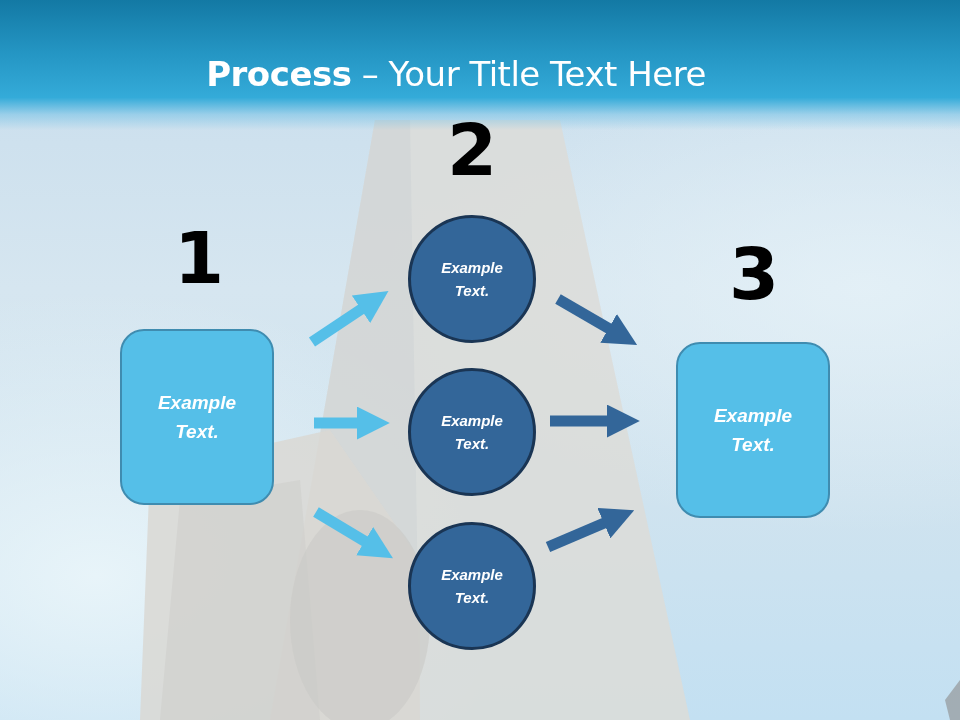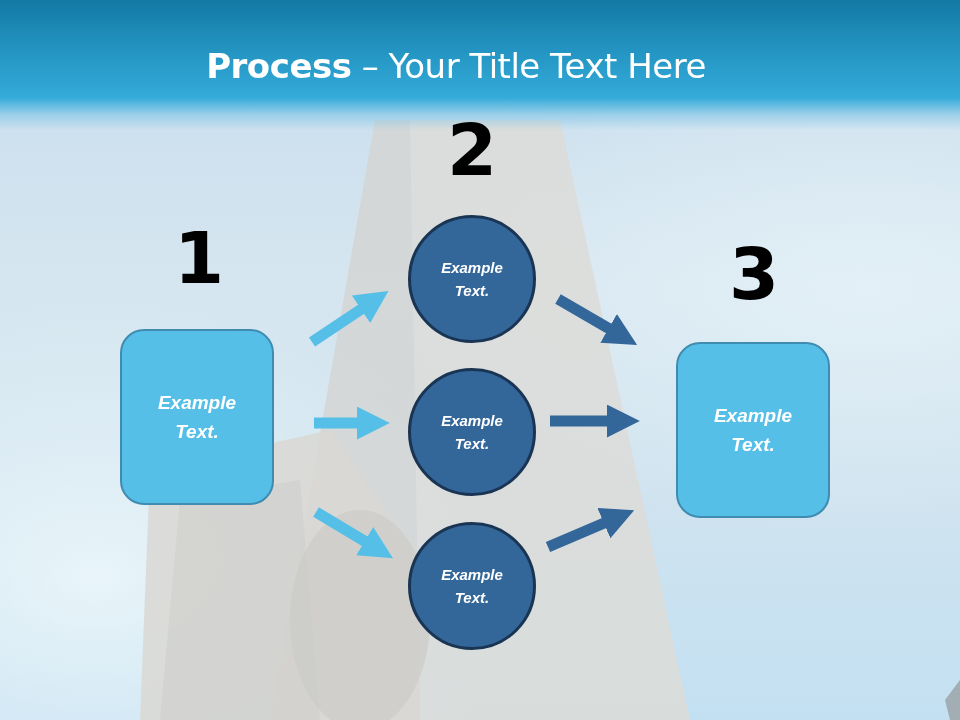--- a/index.html
+++ b/index.html
@@ -15,21 +15,21 @@
       radial-gradient(ellipse at 90% 40%, rgba(230,242,248,0.8) 0%, rgba(230,242,248,0) 40%);
   }
   .monument {
     position: absolute; left: 0; top: 0; width: 960px; height: 720px;
   }
   .header {
     position: absolute; left: 0; top: 0; width: 960px; height: 130px;
     background: linear-gradient(180deg, #1379a4 0%, #2495c3 40%, #34abd9 75%, rgba(120,195,230,0.6) 88%, rgba(200,225,240,0) 100%);
   }
   .title {
-    position: absolute; left: 0; top: 44px; width: 912px; text-align: center;
+    position: absolute; left: 0; top: 52px; width: 912px; text-align: center;
     color: #ffffff; font-size: 34px; line-height: 44px;
     font-family: "DejaVu Sans", sans-serif; letter-spacing: -0.5px;
   }
   .title .bold { font-weight: bold; }
   .step-number {
     position: absolute; color: #000; font-weight: bold; font-size: 72px;
     font-family: "DejaVu Sans", sans-serif; line-height: 80px; width: 80px; text-align: center;
   }
   .box {
     position: absolute; width: 154px; height: 176px;

